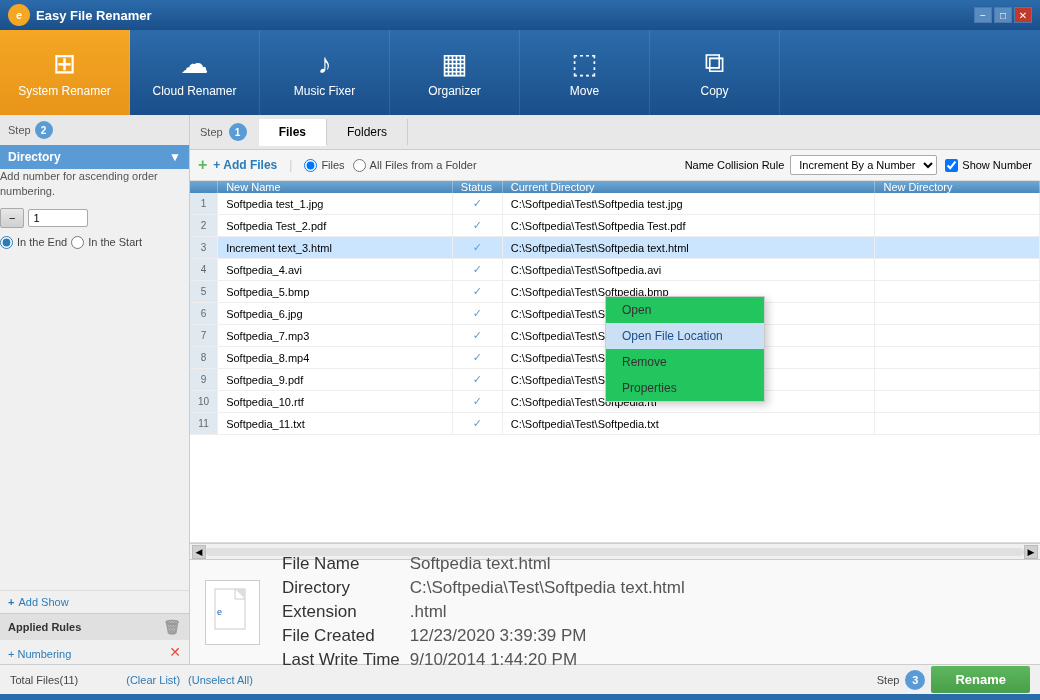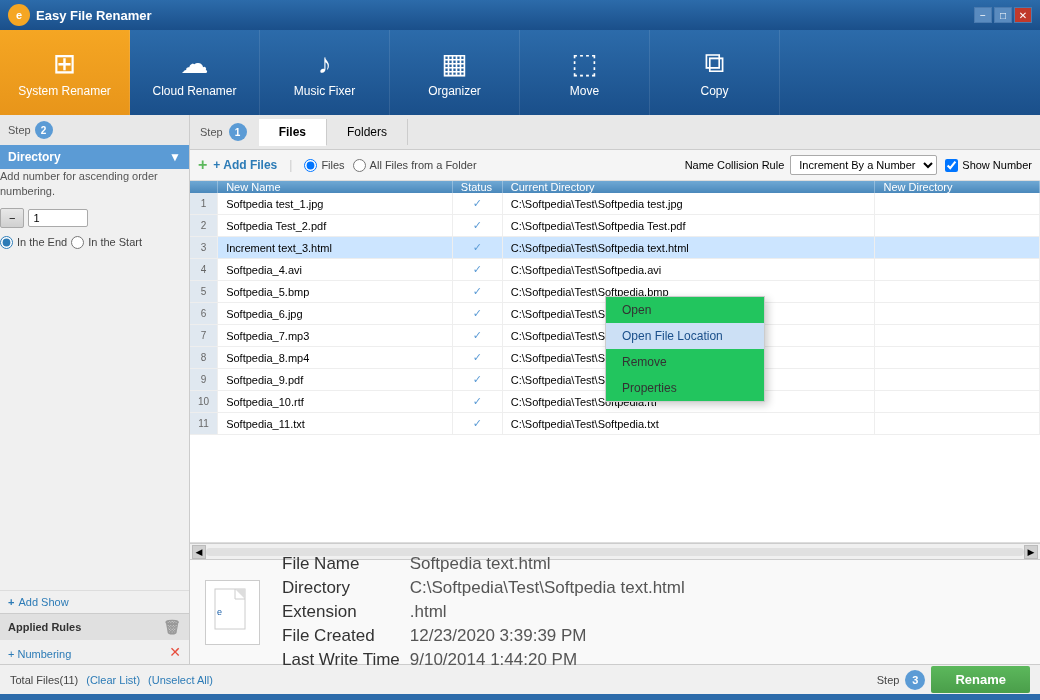--- a/index.html
+++ b/index.html
@@ -357,21 +357,21 @@
       min-width: 160px;
     }
     .context-menu-item {
       padding: 6px 16px;
       cursor: pointer;
       font-size: 12px;
       color: #333;
     }
     .context-menu-item.highlighted { background: #cce0f5; color: #1a4f8a; }
 
-    .clear-link { color: #2c7bb6; cursor: pointer; }
+    .clear-link { color: #2c7bb6; cursor: pointer; margin-left: 40px; }
     .unselect-link { color: #2c7bb6; cursor: pointer; }
 
     .radio-input { accent-color: #2c7bb6; }
 
     .scrollbar-h {
       height: 16px;
       background: #f0f0f0;
       border-top: 1px solid #ccc;
       display: flex;
       align-items: center;

